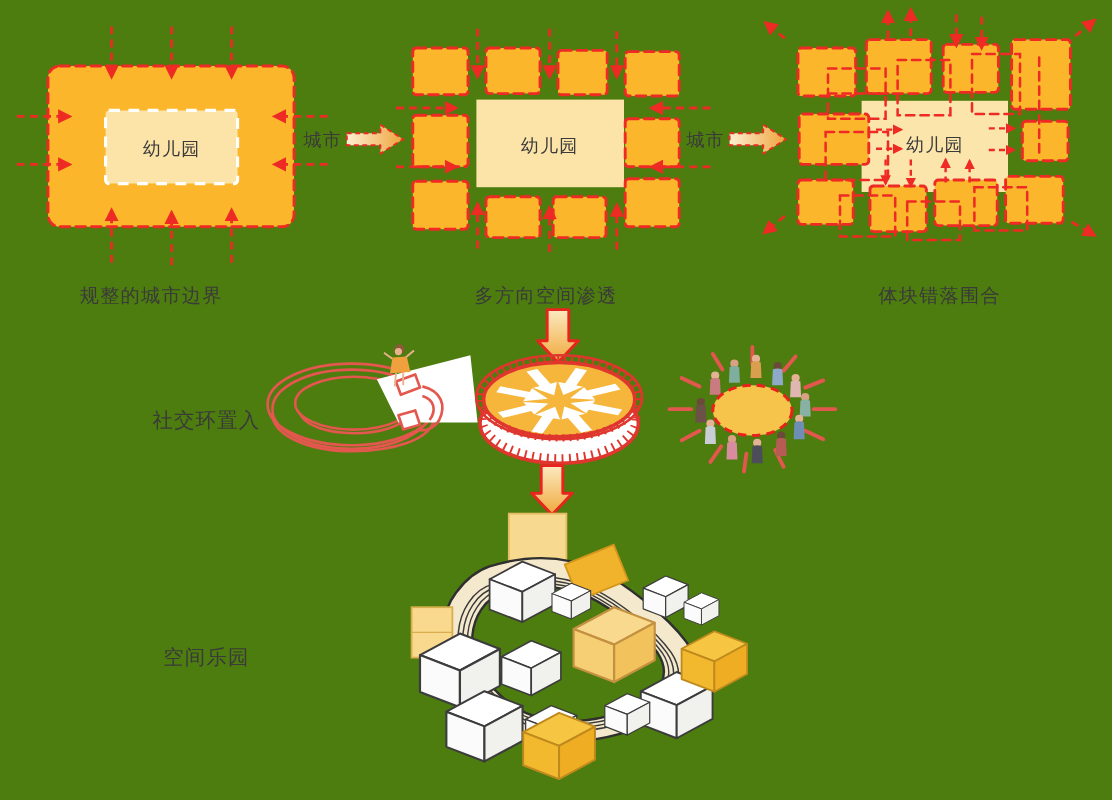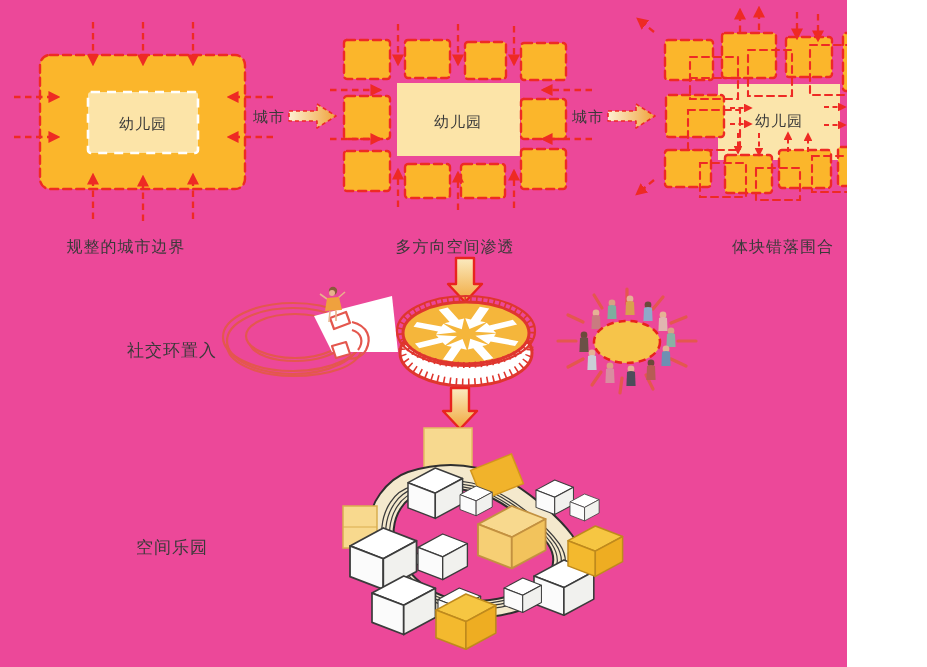--- a/index.html
+++ b/index.html
@@ -1,16 +1,16 @@
 <!DOCTYPE html>
 <html><head>
 <meta charset="utf-8">
 <style>
   html,body{margin:0;padding:0;background:#ffffff;}
-  .stage{position:relative;width:847px;height:667px;background:#ec4899;overflow:hidden;
+  .stage{position:relative;width:927px;height:667px;background:#4d7c0f;overflow:hidden;
          font-family:"DejaVu Sans",sans-serif;}
   svg text{font-family:"DejaVu Sans",sans-serif;fill:#3A3A3A;}
   .cap{font-size:16px;letter-spacing:1px;}
   .lbl{font-size:17px;letter-spacing:1px;}
   .small{font-size:15px;letter-spacing:1px;}
   .blk{fill:#FBB62B;stroke:#EE2A24;stroke-width:2.4;stroke-dasharray:8 5;stroke-linecap:round;}
   .dashRect{fill:none;stroke:#EE2A24;stroke-width:2.1;stroke-dasharray:7 5;stroke-linecap:round;}
   .aLine{stroke:#EE2A24;stroke-width:2.3;stroke-dasharray:6.5 4.5;fill:none;marker-end:url(#mr);}
   .aLine2{stroke:#EE2A24;stroke-width:2;stroke-dasharray:5 3.5;fill:none;marker-end:url(#mr2);}
   .downArrow{fill:url(#gDown);stroke:#E8241E;stroke-width:2.4;stroke-linejoin:round;}

